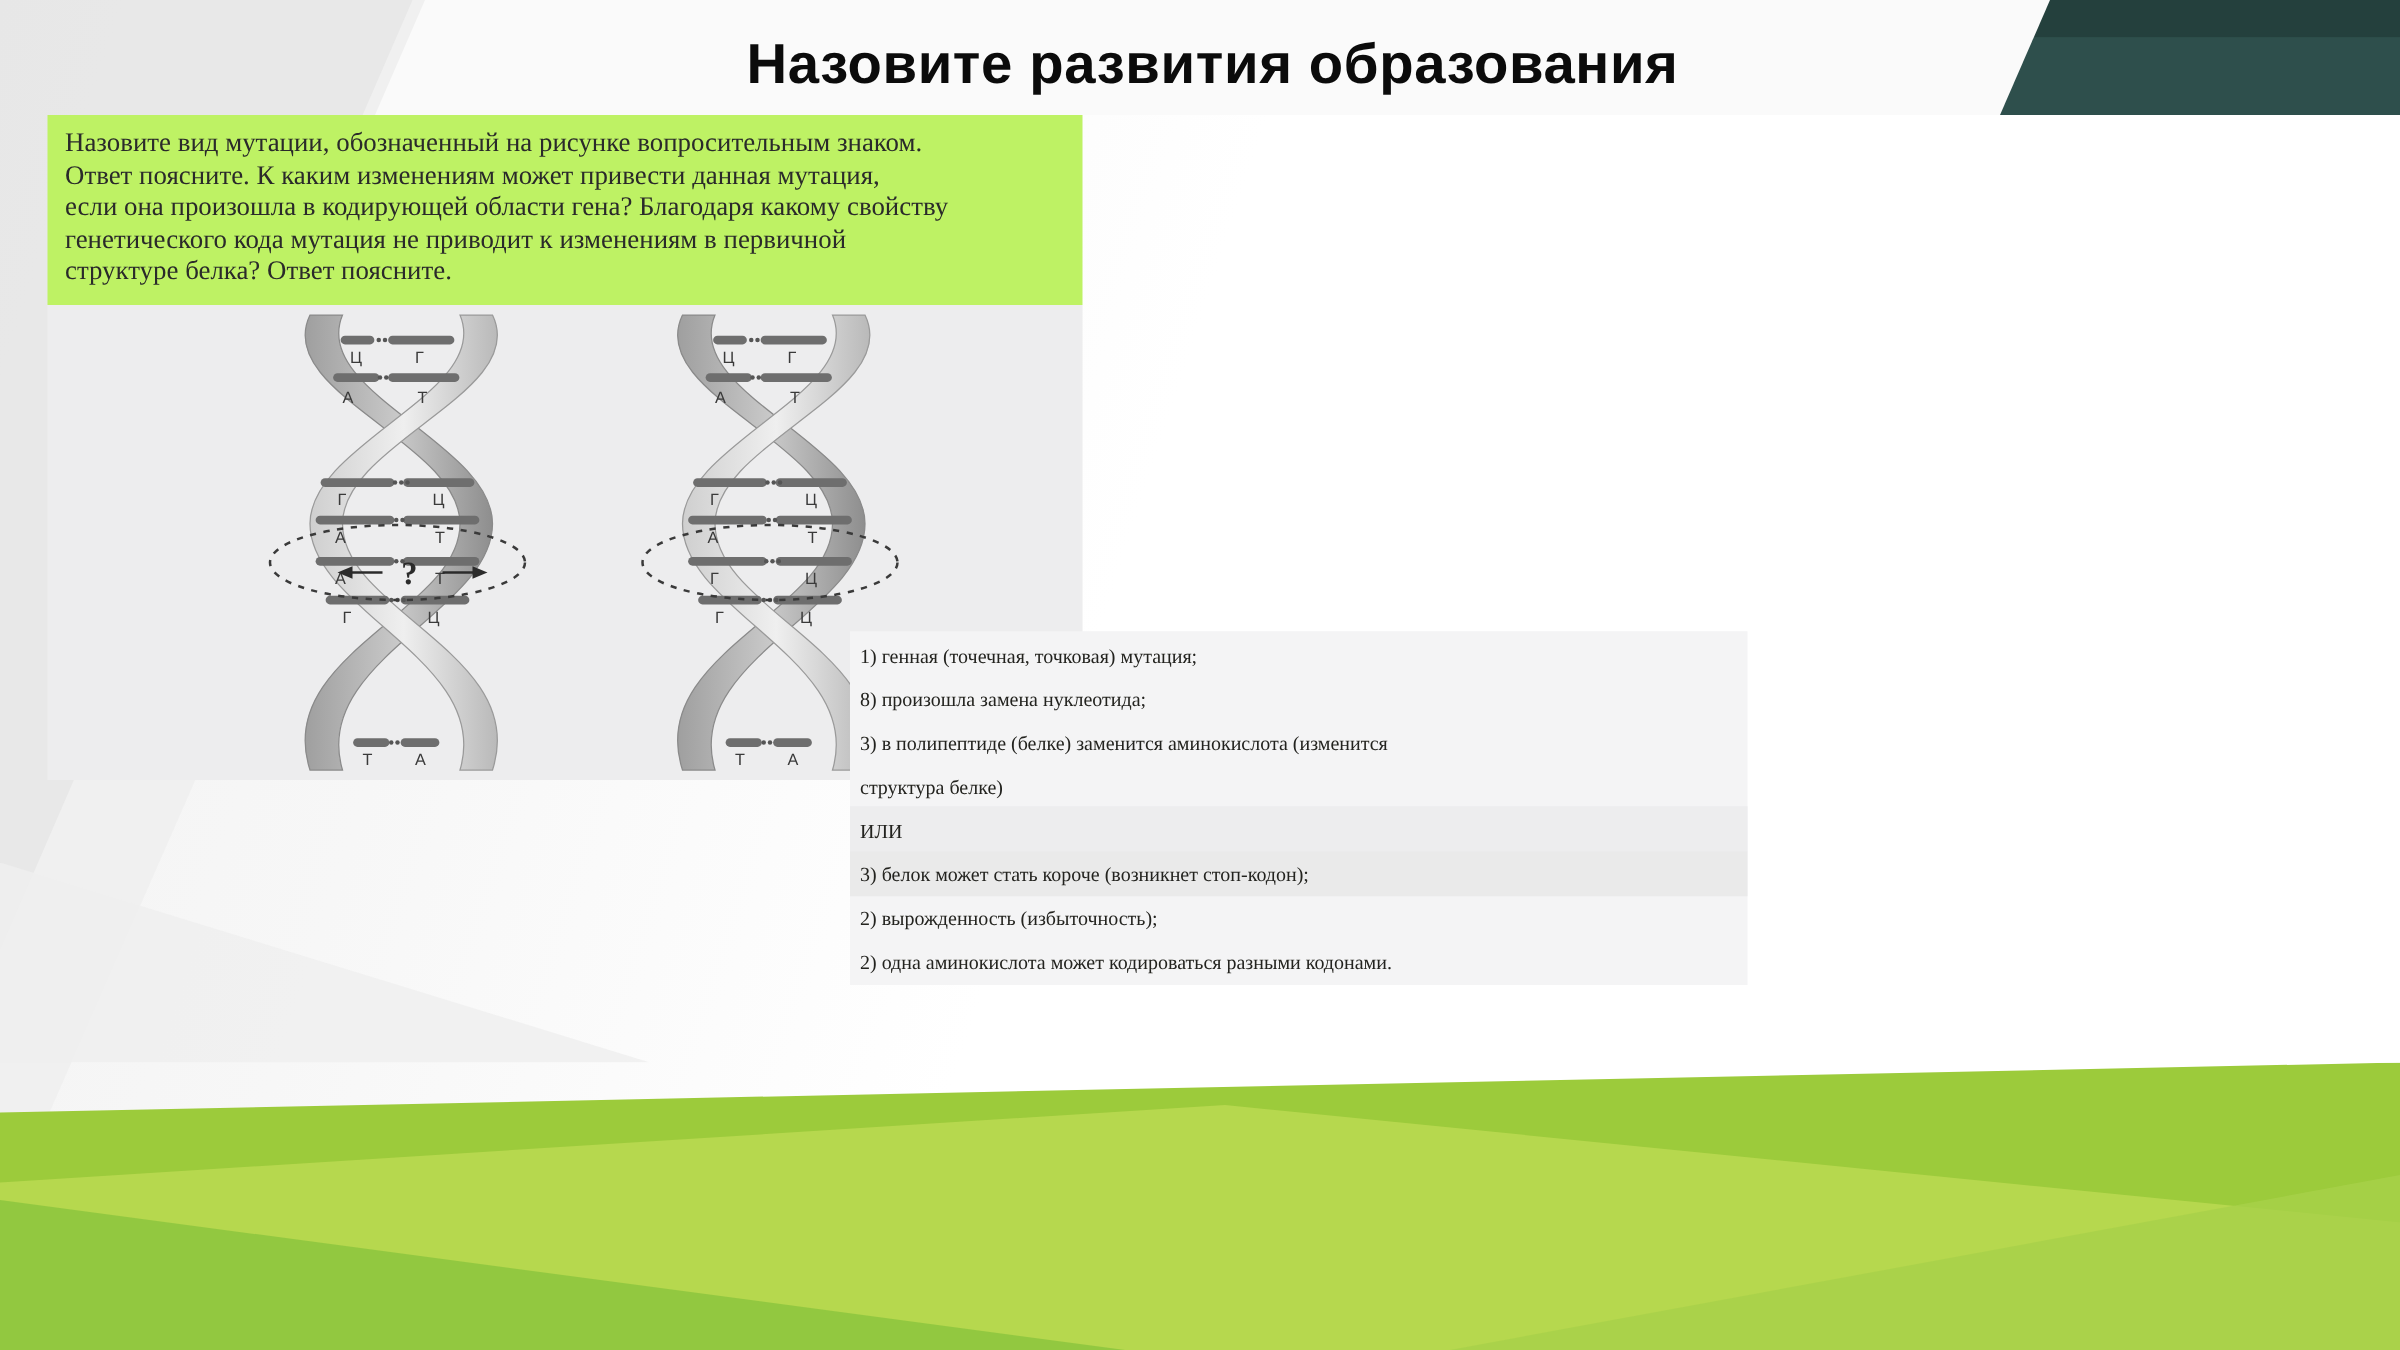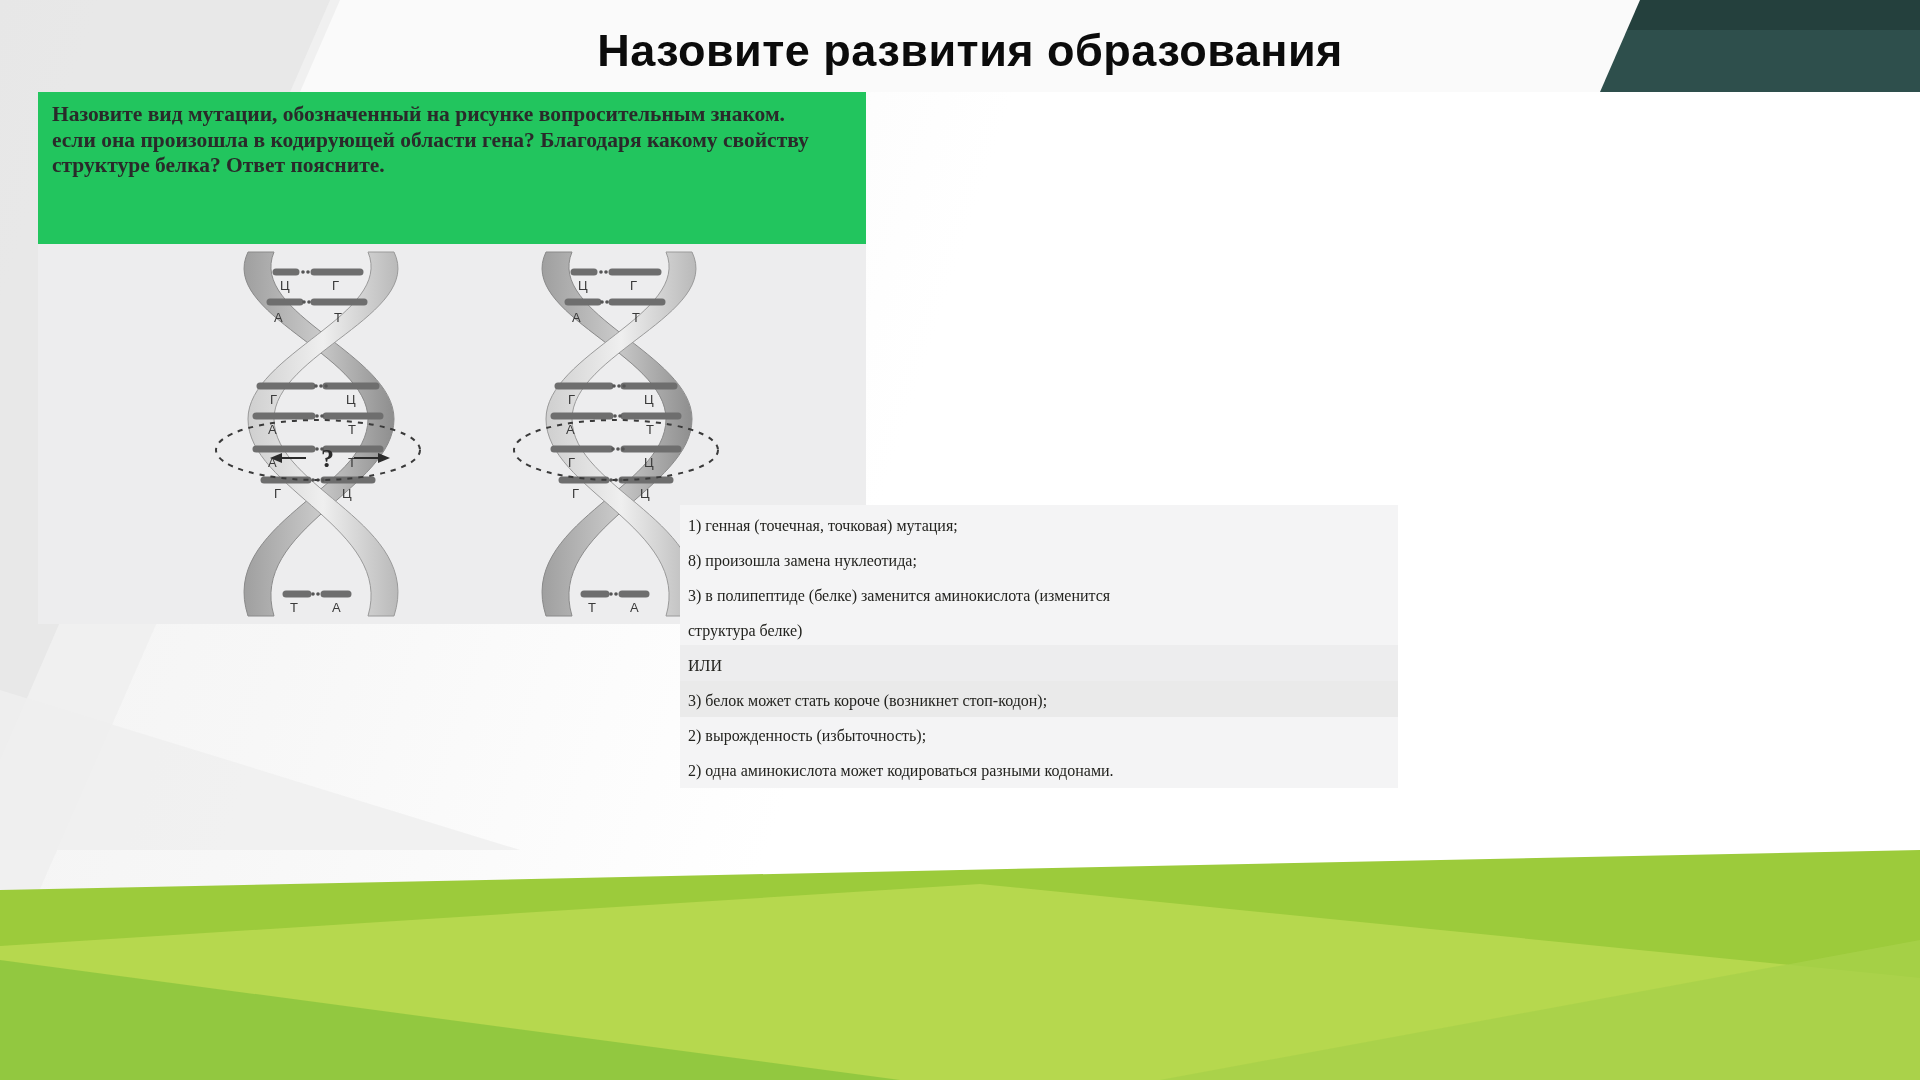--- a/index.html
+++ b/index.html
@@ -80,24 +80,23 @@
     display:flex;align-items:center;justify-content:center;
     font-family:"Liberation Sans", sans-serif;
     font-weight:bold;font-size:45px;color:#0b0b0b;
     letter-spacing:.5px;
     white-space:nowrap;
   }
 
   
   .scan-question{
     position:absolute;left:38px;top:92px;width:828px;height:152px;
-    background:#22c55e;
+    background:#bef264;
     padding:10px 14px 0 14px;
     box-sizing:border-box;
-    font-weight:bold;
   }
   .scan-question p{
     margin:0;
     font-family:"Liberation Serif", serif;
     font-size:21.5px;line-height:25.5px;
     color:#2a2a2a;
     text-align:justify;
     text-justify:inter-word;
   }
 
@@ -149,21 +148,23 @@
 <div class="bg-grey-bottomleft"></div>
 <div class="bg-green-a"></div>
 <div class="bg-green-b"></div>
 <div class="bg-green-c"></div>
 <div class="bg-green-d"></div>
 
 <div class="title">Назовите развития образования</div>
 
 <div class="scan-question">
   <p>Назовите вид мутации, обозначенный на рисунке вопросительным знаком.</p>
+  <p>Ответ поясните. К каким изменениям может привести данная мутация,</p>
   <p>если она произошла в кодирующей области гена? Благодаря какому свойству</p>
+  <p>генетического кода мутация не приводит к изменениям в первичной</p>
   <p>структуре белка? Ответ поясните.</p>
 </div>
 
 <div class="scan-figure">
   <svg width="828" height="380" viewBox="0 0 828 380">
     <defs>
       <linearGradient id="ribbonA" x1="0" y1="0" x2="1" y2="0">
         <stop offset="0%" stop-color="#cfcfcf"></stop>
         <stop offset="50%" stop-color="#efefef"></stop>
         <stop offset="100%" stop-color="#b9b9b9"></stop>

